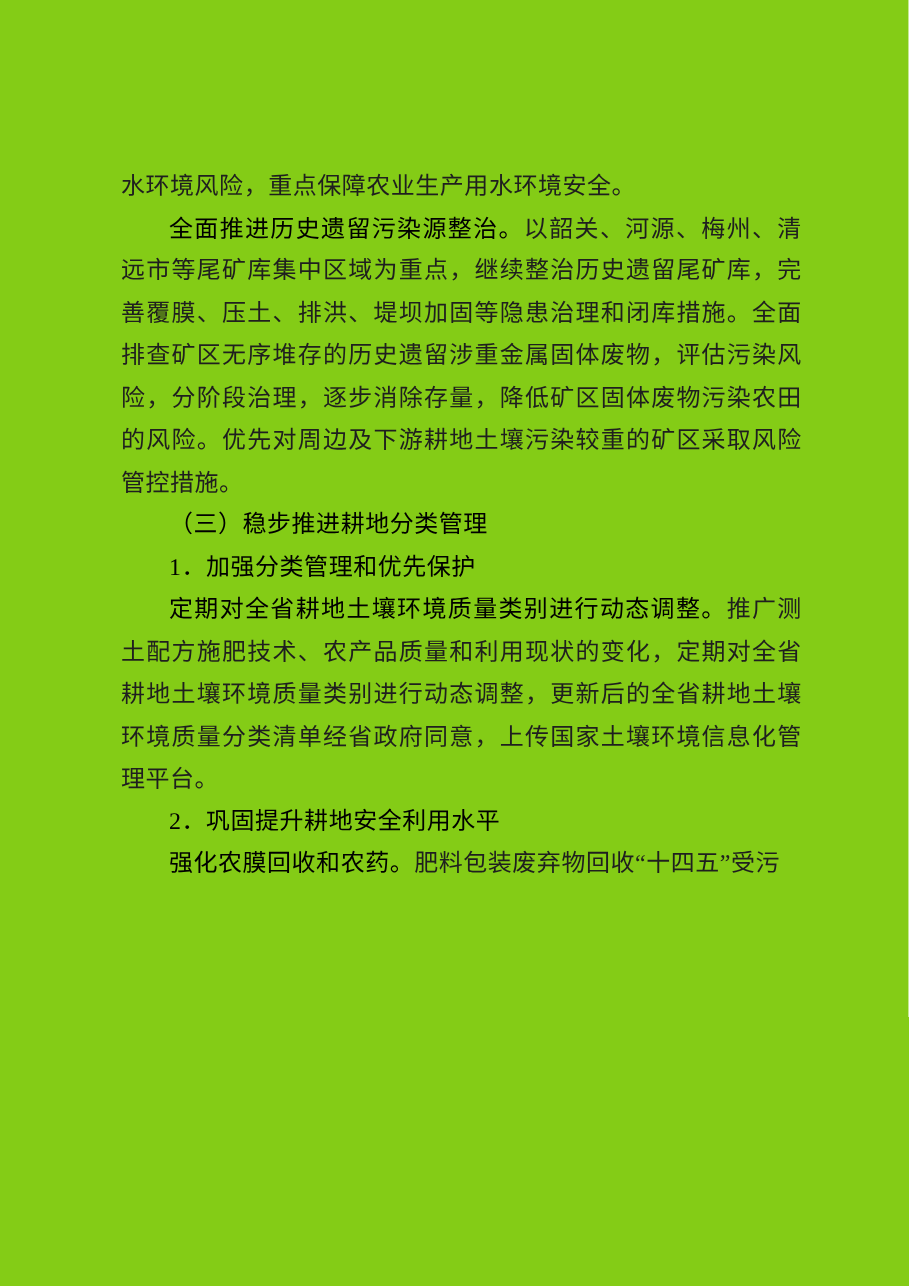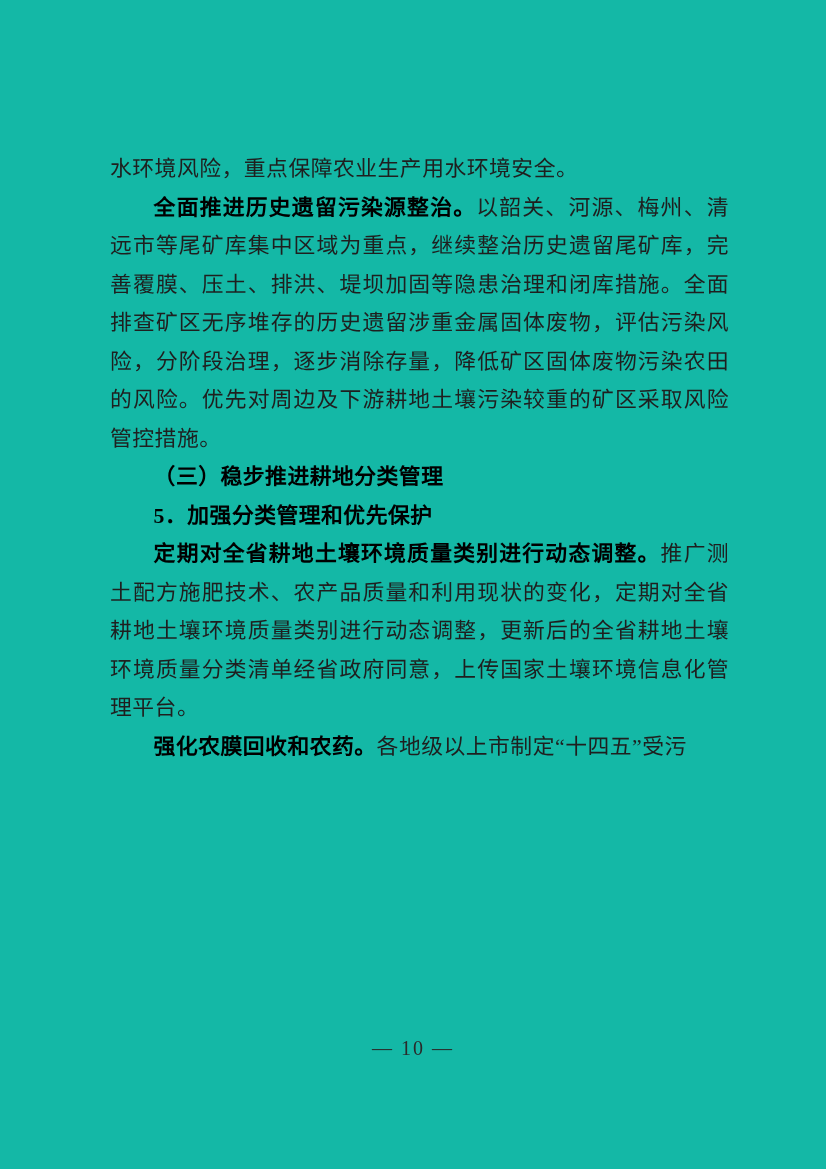--- a/index.html
+++ b/index.html
@@ -4,21 +4,21 @@
 <style>
   html, body {
     margin: 0;
     padding: 0;
     background: #ffffff;
   }
   .page {
     position: relative;
     width: 826px;
     height: 1169px;
-    background: #14b8a6;
+    background: #84cc16;
     overflow: hidden;
     font-family: "Liberation Serif", "DejaVu Serif", serif;
     color: #1f1f1f;
   }
   .content {
     position: absolute;
     left: 110px;
     top: 150px;
     width: 619px;
   }
@@ -31,25 +31,25 @@
     text-justify: inter-character;
     letter-spacing: 0.5px;
   }
   .para {
     text-indent: 2em;
   }
   .para.no-indent {
     text-indent: 0;
   }
   .lead {
-    font-weight: bold;
+    font-weight: normal;
     color: #000000;
   }
   .heading {
-    font-weight: bold;
+    font-weight: normal;
     color: #000000;
     text-indent: 2em;
     text-align: left;
   }
   .footer {
     position: absolute;
     left: 0;
     top: 1034px;
     width: 100%;
     text-align: center;
@@ -64,24 +64,24 @@
 
 <div class="page">
   <div class="content">
 
     <p class="para no-indent">水环境风险，重点保障农业生产用水环境安全。</p>
 
     <p class="para"><span class="lead">全面推进历史遗留污染源整治。</span><span>以韶关、河源、梅州、清远市等尾矿库集中区域为重点，继续整治历史遗留尾矿库，完善覆膜、压土、排洪、堤坝加固等隐患治理和闭库措施。全面排查矿区无序堆存的历史遗留涉重金属固体废物，评估污染风险，分阶段治理，逐步消除存量，降低矿区固体废物污染农田的风险。优先对周边及下游耕地土壤污染较重的矿区采取风险管控措施。</span></p>
 
     <p class="heading">（三）稳步推进耕地分类管理</p>
 
-    <p class="heading">5．加强分类管理和优先保护</p>
+    <p class="heading">1．加强分类管理和优先保护</p>
 
     <p class="para"><span class="lead">定期对全省耕地土壤环境质量类别进行动态调整。</span><span>推广测土配方施肥技术、农产品质量和利用现状的变化，定期对全省耕地土壤环境质量类别进行动态调整，更新后的全省耕地土壤环境质量分类清单经省政府同意，上传国家土壤环境信息化管理平台。</span></p>
 
 
+    <p class="heading">2．巩固提升耕地安全利用水平</p>
 
-    <p class="para"><span class="lead">强化农膜回收和农药。</span><span>各地级以上市制定“十四五”受污</span></p>
+    <p class="para"><span class="lead">强化农膜回收和农药。</span><span>肥料包装废弃物回收“十四五”受污</span></p>
 
   </div>
 
-  <div class="footer">— 10 —</div>
 </div>
 
 </body></html>

